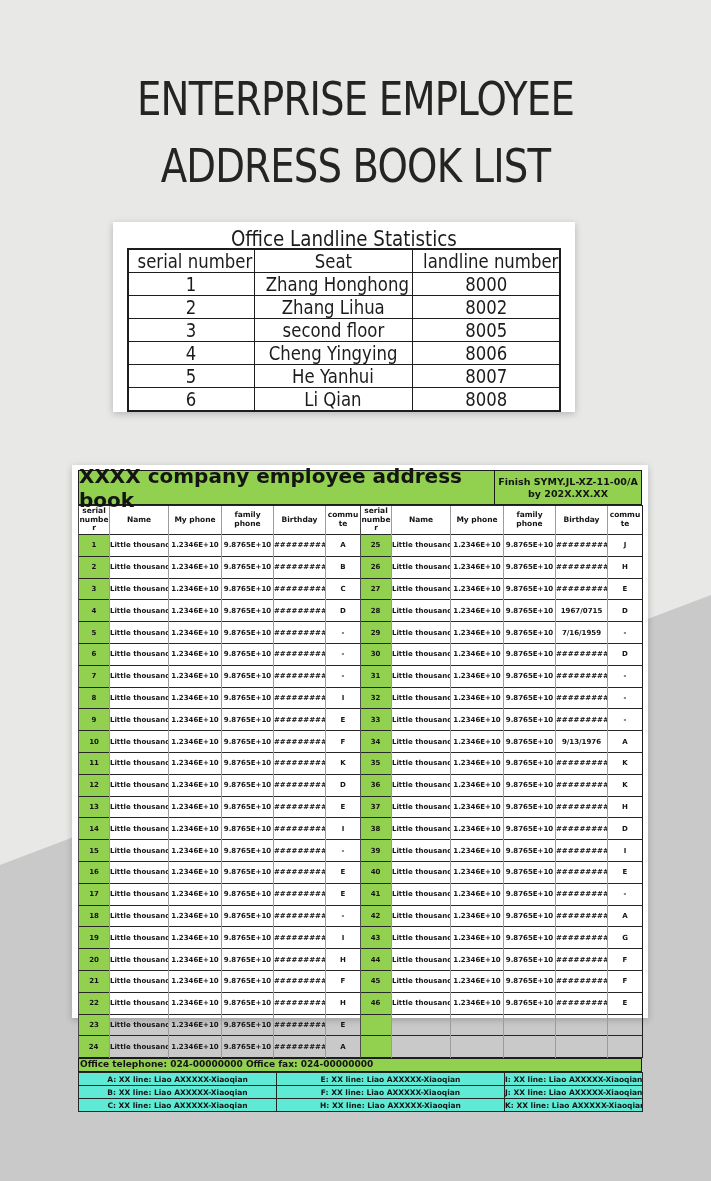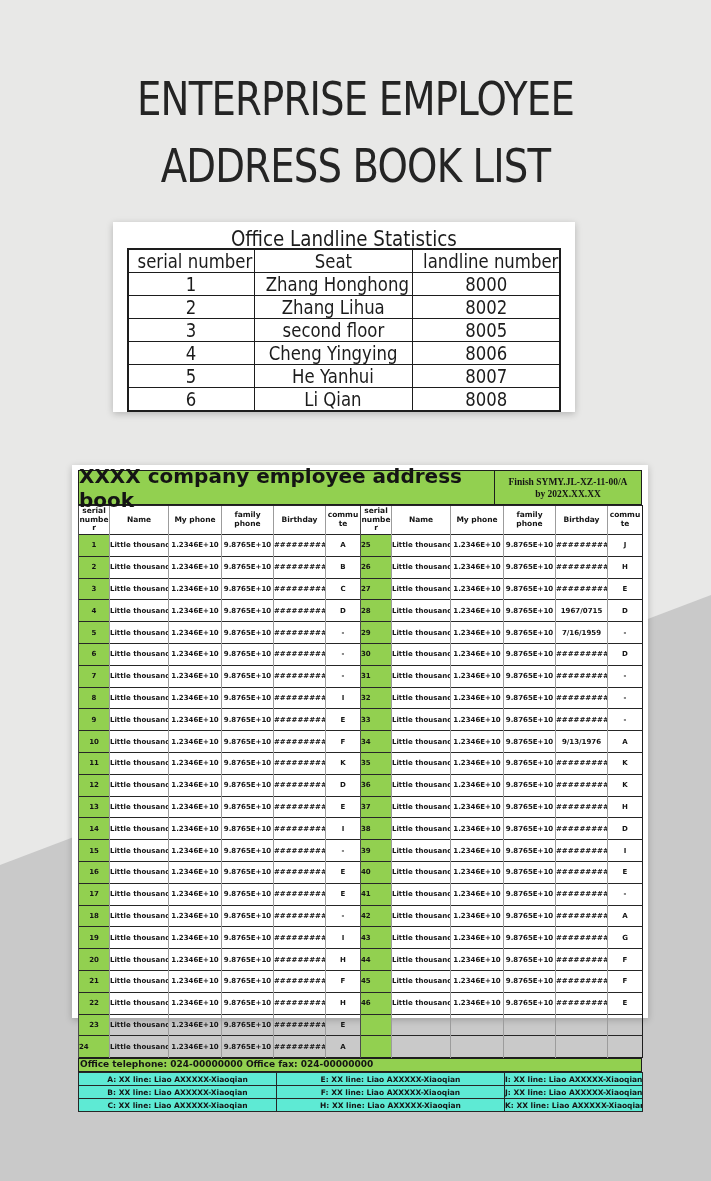--- a/index.html
+++ b/index.html
@@ -27,30 +27,30 @@
 
   
   .card-main { position:absolute; left:72px; top:465px; width:576px; height:553px; }
   .ab { position:absolute; left:6px; top:5px; width:564px; }
 
   .ab-titlerow { display:flex; height:35px; border:1.6px solid #1d1d1d; background:#92d050; }
   .ab-title { flex:1; display:flex; align-items:center; justify-content:center;
               font-size:20px; font-weight:bold; color:#141414; }
   .ab-finish { width:147px; border-left:1.4px solid #1d1d1d; display:flex; flex-direction:column;
                align-items:center; justify-content:center; font-size:9.5px; font-weight:bold;
-               line-height:12px; color:#141414; text-align:center;font-family:Liberation Serif, serif; }
+               line-height:12px; color:#141414; text-align:center; }
 
   .ab-table { width:564px; border-collapse:collapse; table-layout:fixed; border:1.6px solid #1d1d1d; }
   .ab-table td { padding:0; border-top:1.3px solid #262626; border-left:1px solid #9c9c9c;
                  font-size:7px; font-weight:bold; color:#141414; text-align:center;
                  overflow:hidden; vertical-align:middle; }
   .ab-table tr.hdr td { height:29px; font-size:7.5px; line-height:8.6px; background:#ffffff; }
   .ab-table tr.body td { height:21.8px; }
   .ab-table td.green { background:#92d050; border-left:1px solid #4c4c4c; }
-  .ab-table td.ra { text-align:left; padding-right:1px; }
+  .ab-table td.ra { text-align:center; padding-right:1px; }
   .ab-table td.name { text-align:left; white-space:nowrap; }
   .ab-table td.brk { word-break:break-all; }
 
   .ab-officebar { height:14px; background:#92d050; border:1.6px solid #1d1d1d; border-top-width:1.3px;
                   font-size:9px; font-weight:bold; line-height:10.5px; padding-left:1px; color:#141414;
                   white-space:nowrap; overflow:hidden; }
 
   .lines-table { width:564px; border-collapse:collapse; table-layout:fixed;
                  border:1.4px solid #262626; background:#5eead4; }
   .lines-table td { border:1px solid #262626; height:13px; padding:0; text-align:center;

